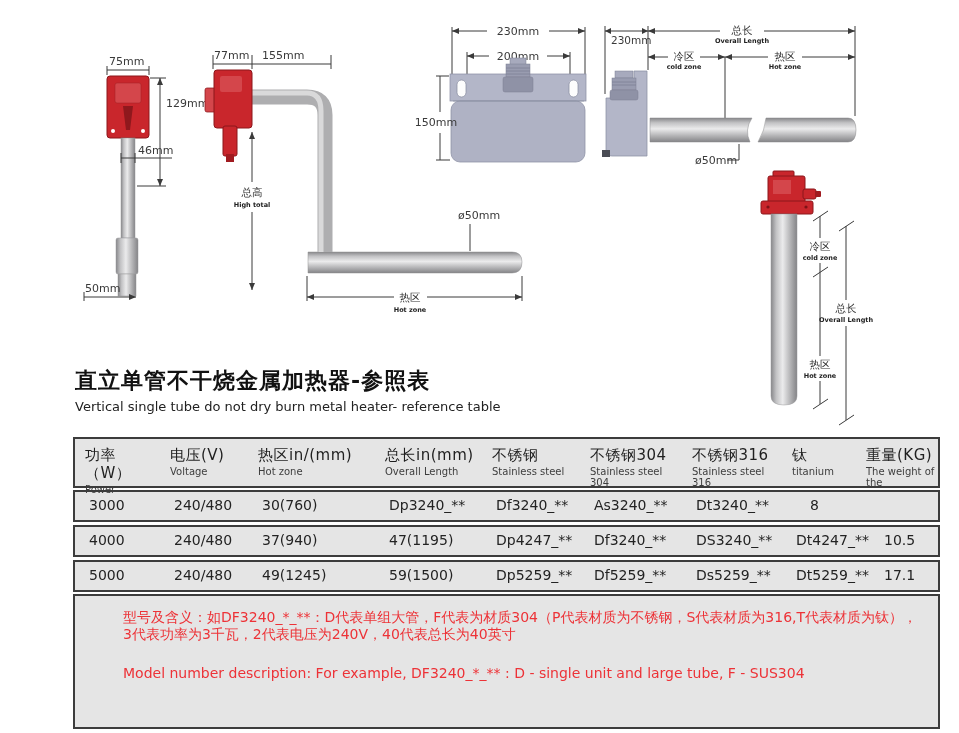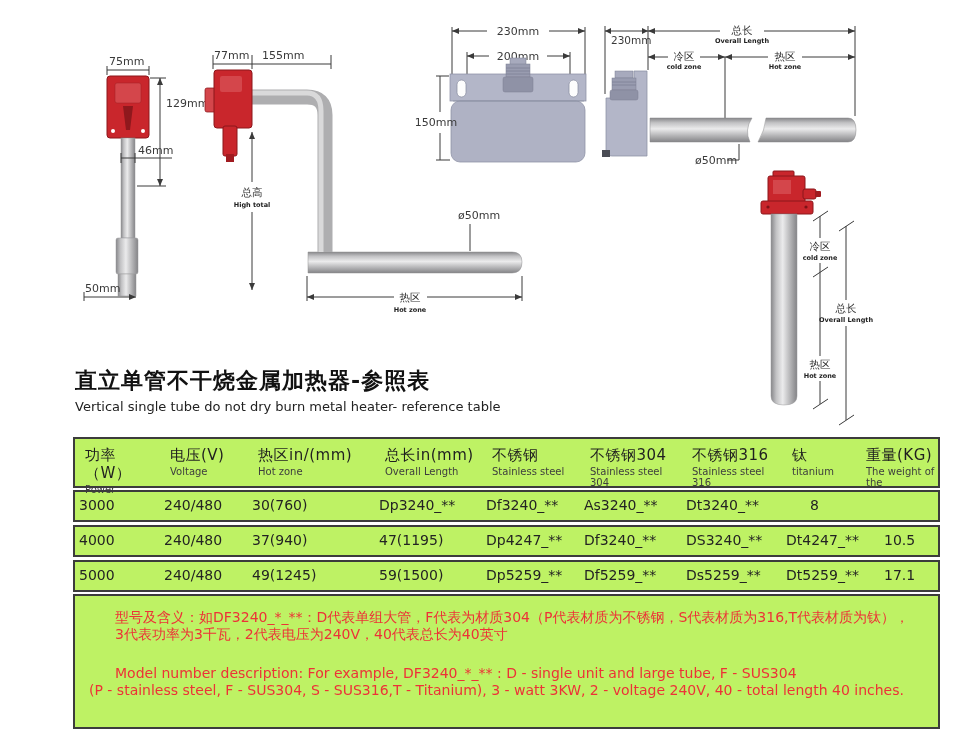--- a/index.html
+++ b/index.html
@@ -10,31 +10,31 @@
   .dimtxt { font-size:11px; fill:#3a3a3a; }
   .dimtxt-sm { font-size:10.5px; fill:#3a3a3a; }
   .zone-zh { font-size:10.5px; fill:#2e2e2e; }
   .zone-en { font-size:6.5px; font-weight:bold; fill:#222; }
 
   .title-block { position:absolute; left:75px; top:366px; }
   .title-zh { font-size:22px; font-weight:bold; color:#111; letter-spacing:1px; }
   .title-en { font-size:13px; color:#222; margin-top:3px; }
 
   .table-wrap { position:absolute; left:73px; top:437px; width:867px; }
-  .tbl-box { border:2px solid #3c3c3c; background:#bef264; }
+  .tbl-box { border:2px solid #3c3c3c; background:#e5e5e5; }
   .tbl-grid { display:grid; grid-template-columns:85px 88px 127px 107px 98px 102px 100px 74px 1fr; }
   .tbl-header { height:51px; margin-bottom:2px; }
   .hcell { padding:7px 0 0 10px; }
   .hcell .zh { display:block; font-size:15px; color:#1f1f1f; letter-spacing:0.5px; line-height:18px; }
   .hcell .en { display:block; font-size:10px; color:#3d3d3d; margin-top:2px; }
   .tbl-row { height:32px; margin-bottom:3px; }
   .tbl-row:nth-of-type(4) { margin-bottom:2px; }
-  .dcell { font-size:14px; color:#232323; line-height:27px; padding-left:4px; white-space:nowrap; }
+  .dcell { font-size:14px; color:#232323; line-height:27px; padding-left:14px; white-space:nowrap; }
   .dcell.wt { padding-left:28px; }
-  .tbl-notes { height:135px; padding:13px 10px 0 14px; }
+  .tbl-notes { height:135px; padding:13px 10px 0 22px; }
   .note-line { font-size:14px; line-height:17px; white-space:nowrap; }
   .note-line.ind { margin-left:26px; }
   .note-line.gap { margin-top:22px; }
   .note-en { font-size:14px; }
 </style>
 </head>
 <body>
 
 <svg id="diagrams" width="959" height="430" viewBox="0 0 959 430" xmlns="http://www.w3.org/2000/svg">
   <defs>
@@ -329,16 +329,15 @@
     <div class="dcell">Df5259_**</div>
     <div class="dcell">Ds5259_**</div>
     <div class="dcell">Dt5259_**</div>
     <div class="dcell wt">17.1</div>
   </div>
 
   <div class="tbl-box tbl-notes">
     <div class="note-line ind" style="color: rgb(237, 50, 55);">型号及含义：如DF3240_*_**：D代表单组大管，F代表为材质304（P代表材质为不锈钢，S代表材质为316,T代表材质为钛），</div>
     <div class="note-line ind" style="color: rgb(237, 50, 55);">3代表功率为3千瓦，2代表电压为240V，40代表总长为40英寸</div>
     <div class="note-line note-en ind gap" style="color: rgb(237, 50, 55);">Model number description:  For example, DF3240_*_** : D - single unit and large tube, F - SUS304</div>
-    <div class="note-line note-en" style="color: rgb(237, 50, 55);">(P - stainless steel, F - SUS304, S - SUS316,T - Titanium), 3 - watt 3KW, 2 - voltage 240V, 40 - total length 40 inches.</div>
   </div>
 
 </div>
 
 </body></html>

